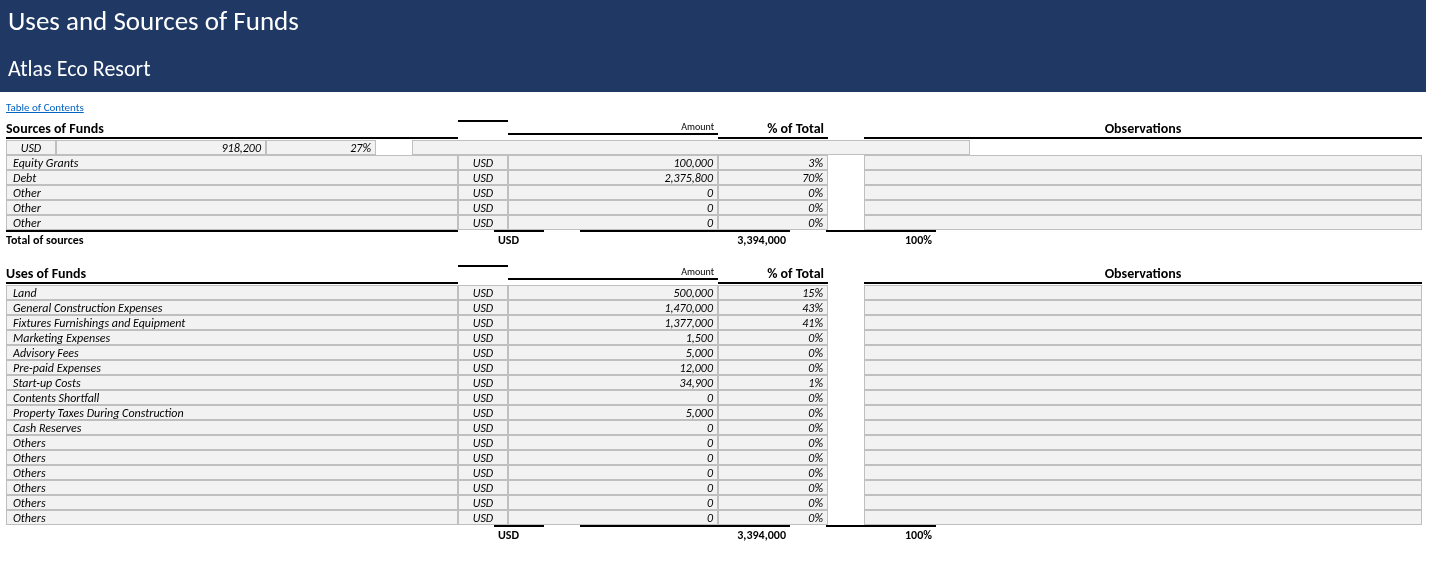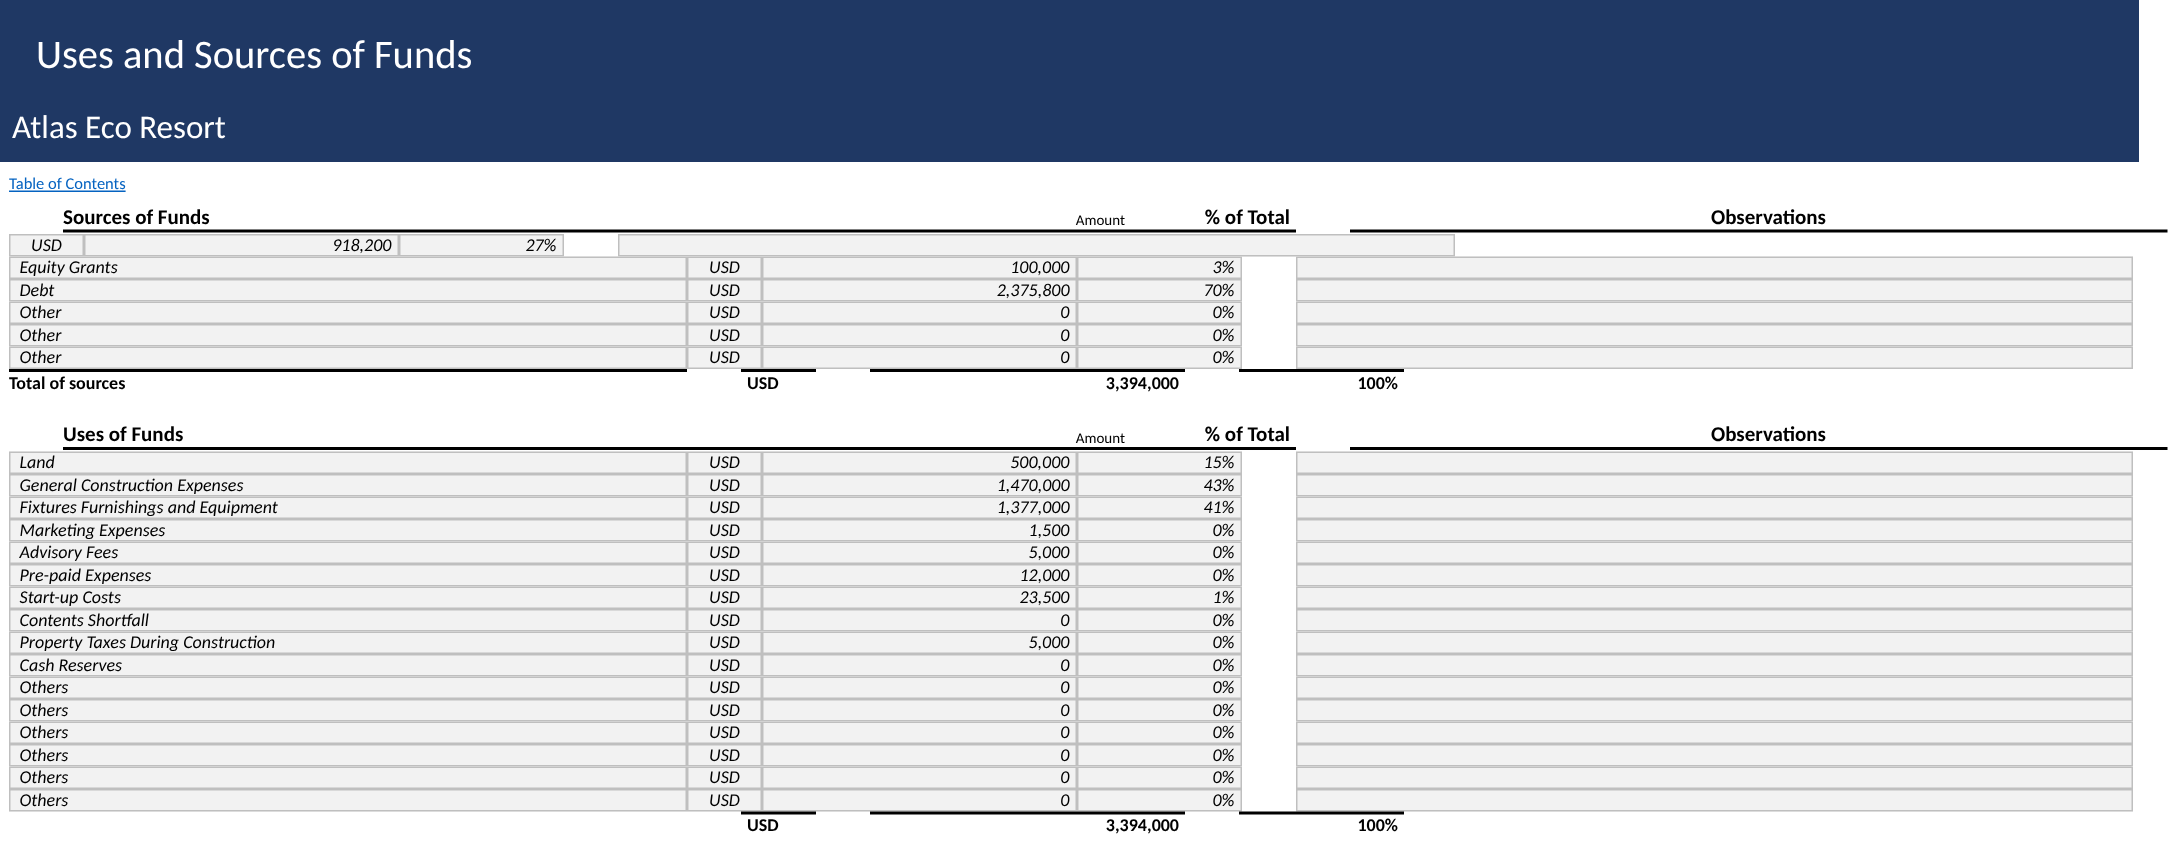--- a/index.html
+++ b/index.html
@@ -12,21 +12,21 @@
     background: #fff;
     width: 1445px;
   }
   .banner {
     background: #1f3864;
     color: #fff;
     padding: 4px 8px 10px 8px;
     width: 1426px;
   }
   .banner h1 {
-    margin: 16px;
+    margin: 0;
     font-size: 27px;
     font-weight: 400;
   }
   .banner h2 {
     margin: 18px 0 0 0;
     font-size: 22px;
     font-weight: 400;
   }
   .toc {
     padding: 8px 6px 6px 6px;
@@ -34,23 +34,22 @@
   .toc a {
     color: #0563c1;
     font-size: 11px;
     text-decoration: underline;
   }
   .content {
     padding: 0 6px;
   }
   .section-row {
     display: flex;
-    align-items: flex-end;
+    align-items: flex-start;
     padding-bottom: 1px;
-    margin-left: 36px;
   }
   .section-title {
     font-weight: bold;
     font-size: 14px;
     width: 452px;
     flex: 0 0 452px;
     border-bottom: 2px solid #000;
   }
   .col-ccy-head {
     width: 50px; flex:0 0 50px;
@@ -284,21 +283,21 @@
         <div class="c-label">Pre-paid Expenses</div>
         <div class="c-ccy">USD</div>
         <div class="c-amount">12,000</div>
         <div class="c-pct">0%</div>
         <div class="gap-mid"></div>
         <div class="c-obs"></div>
       </div>
       <div class="data-row">
         <div class="c-label">Start-up Costs</div>
         <div class="c-ccy">USD</div>
-        <div class="c-amount">23,500</div>
+        <div class="c-amount">34,900</div>
         <div class="c-pct">1%</div>
         <div class="gap-mid"></div>
         <div class="c-obs"></div>
       </div>
       <div class="data-row">
         <div class="c-label">Contents Shortfall</div>
         <div class="c-ccy">USD</div>
         <div class="c-amount">0</div>
         <div class="c-pct">0%</div>
         <div class="gap-mid"></div>

